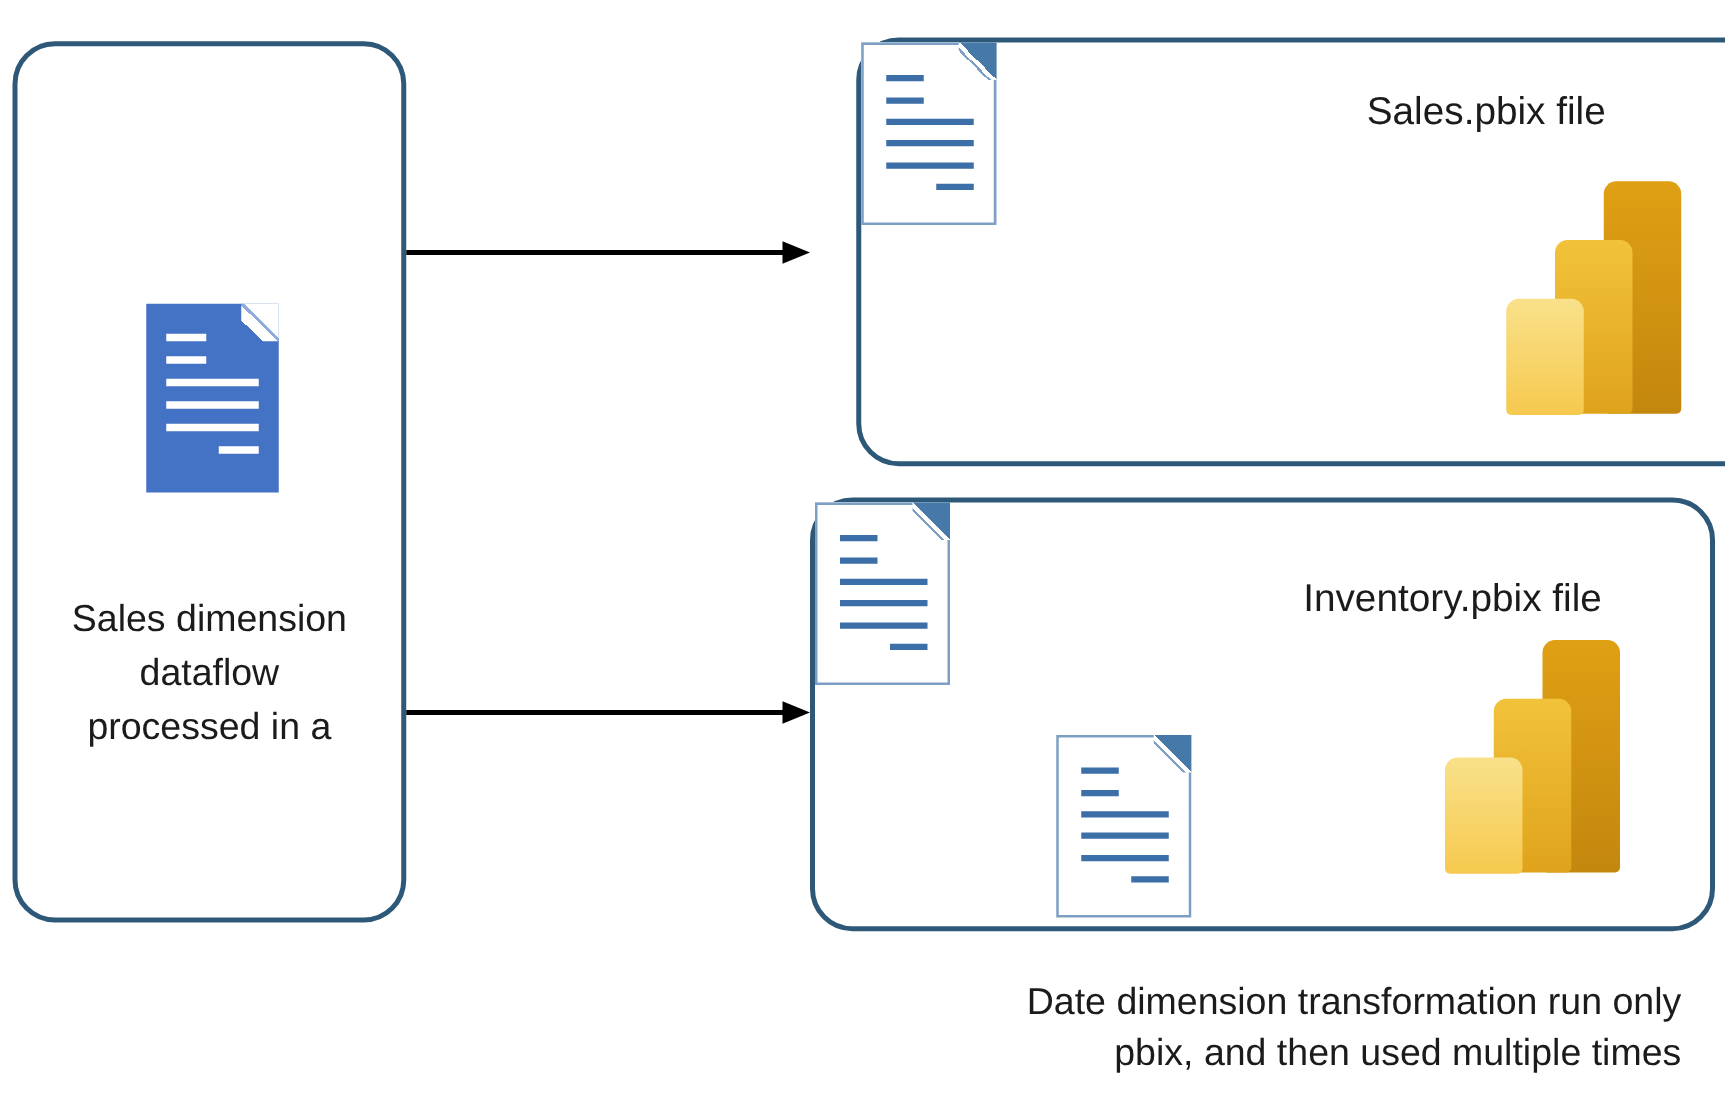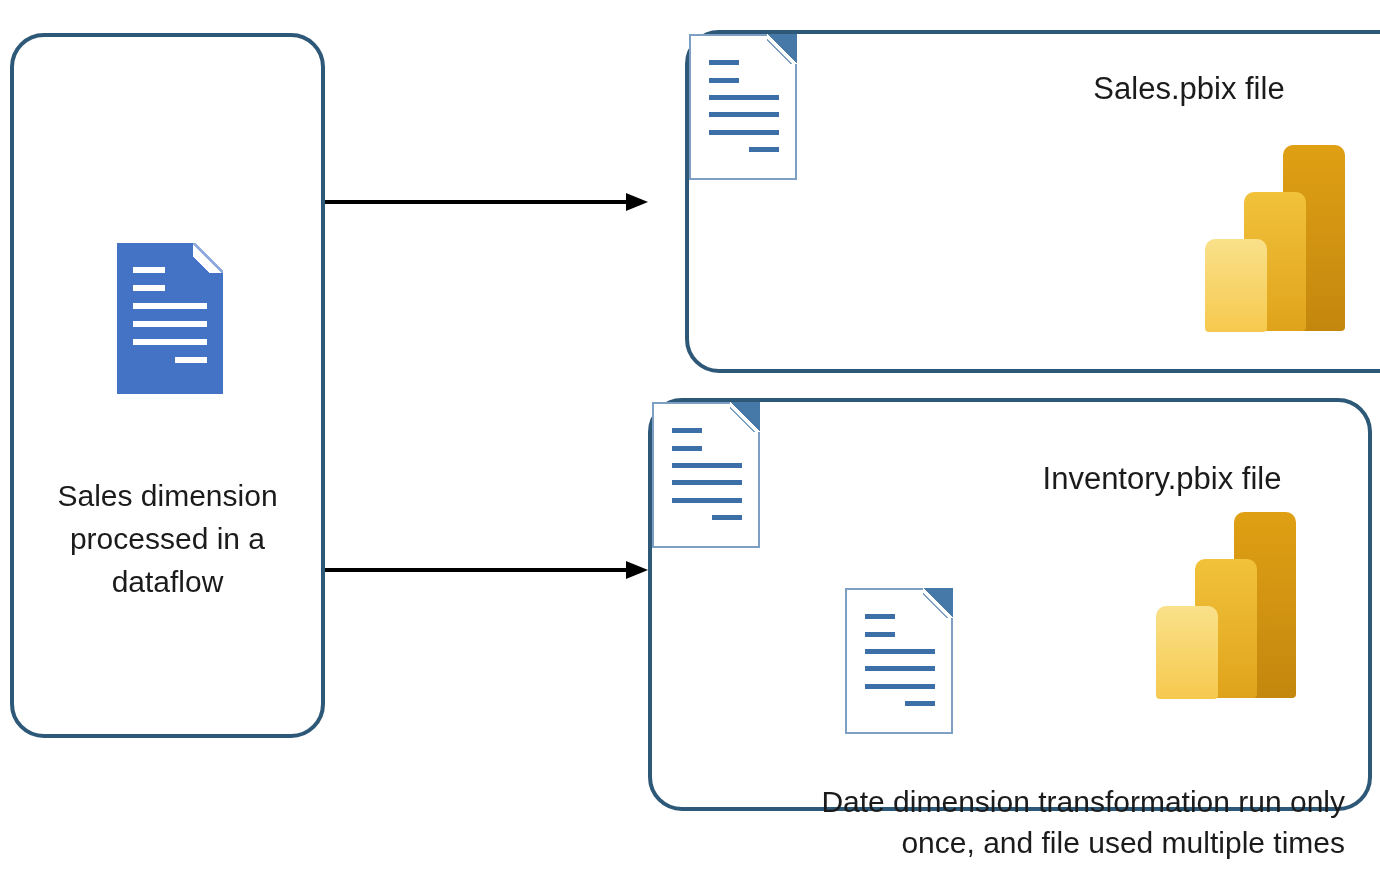--- a/index.html
+++ b/index.html
@@ -12,21 +12,21 @@
   }
   *{margin:0;padding:0;box-sizing:border-box;}
   html,body{background:#ffffff;}
   body{
     width:1380px;height:887px;position:relative;overflow:hidden;
     font-family:"Liberation Sans","DejaVu Sans",sans-serif;color:var(--text);
   }
   .rbox{position:absolute;border:4px solid var(--box-border);border-radius:34px;background:#fff;}
   #source-box{left:10px;top:33px;width:315px;height:705px;}
   #sales-box{left:685px;top:30px;width:876px;height:343px;}
-  #inventory-box{left:648px;top:398px;width:724px;height:413px;}
+  #inventory-box{left:648px;top:398px;width:724px;height:347px;}
 
   .box-title{position:absolute;font-size:31px;line-height:34px;white-space:nowrap;text-align:center;color:var(--text);}
   #sales-box .box-title{left:330px;width:340px;top:38px;}
   #inventory-box .box-title{left:330px;width:360px;top:60px;}
 
   .source-text{position:absolute;left:0;width:100%;top:437px;text-align:center;font-size:30px;line-height:43px;}
 
   
   .doc{position:absolute;width:108px;height:146px;background:#fff;border:2px solid var(--doc-outline);}
   .doc .fold{position:absolute;top:-2px;right:-2px;width:30px;height:30px;
@@ -87,22 +87,22 @@
     <span class="fold"></span>
     <span class="dline l1"></span>
     <span class="dline l2"></span>
     <span class="dline l3"></span>
     <span class="dline l4"></span>
     <span class="dline l5"></span>
     <span class="dline l6"></span>
   </div>
   <div class="source-text">
     <div>Sales dimension</div>
+    <div>dataflow</div>
     <div>processed in a</div>
-    <div>dataflow</div>
   </div>
 </div>
 
 <div id="arrow-top">
   <div class="arrow-line"></div>
   <div class="arrow-head"></div>
 </div>
 
 <div id="arrow-bottom">
   <div class="arrow-line"></div>
@@ -194,14 +194,14 @@
     <span class="dline l2"></span>
     <span class="dline l3"></span>
     <span class="dline l4"></span>
     <span class="dline l5"></span>
     <span class="dline l6"></span>
   </div>
 </div>
 
 <div class="caption">
   <div>Date dimension transformation run only</div>
-  <div>once, and file used multiple times</div>
+  <div>pbix, and then used multiple times</div>
 </div>
 
 </body></html>

